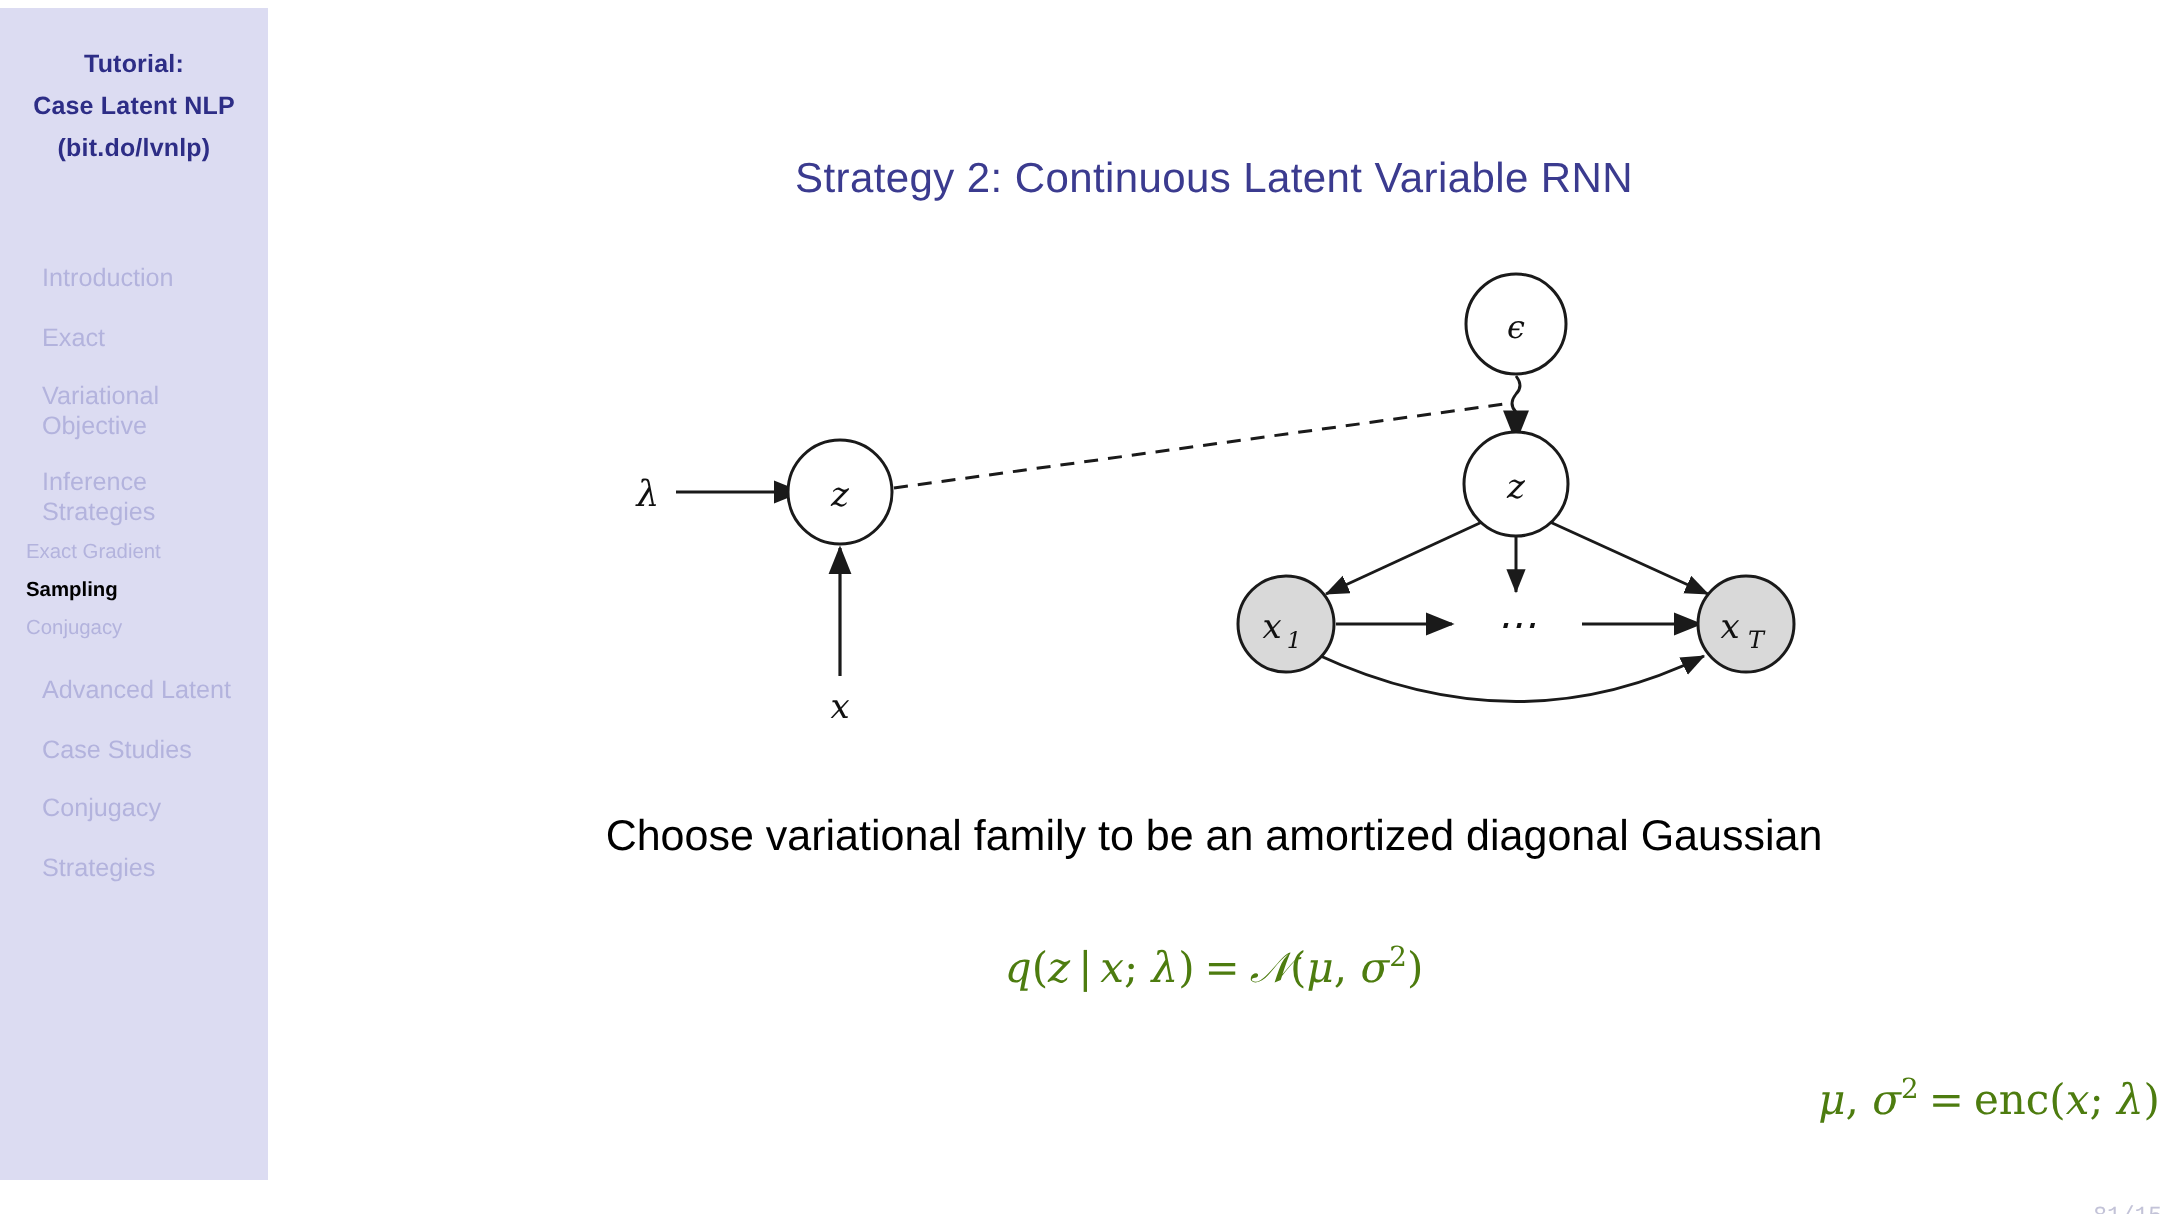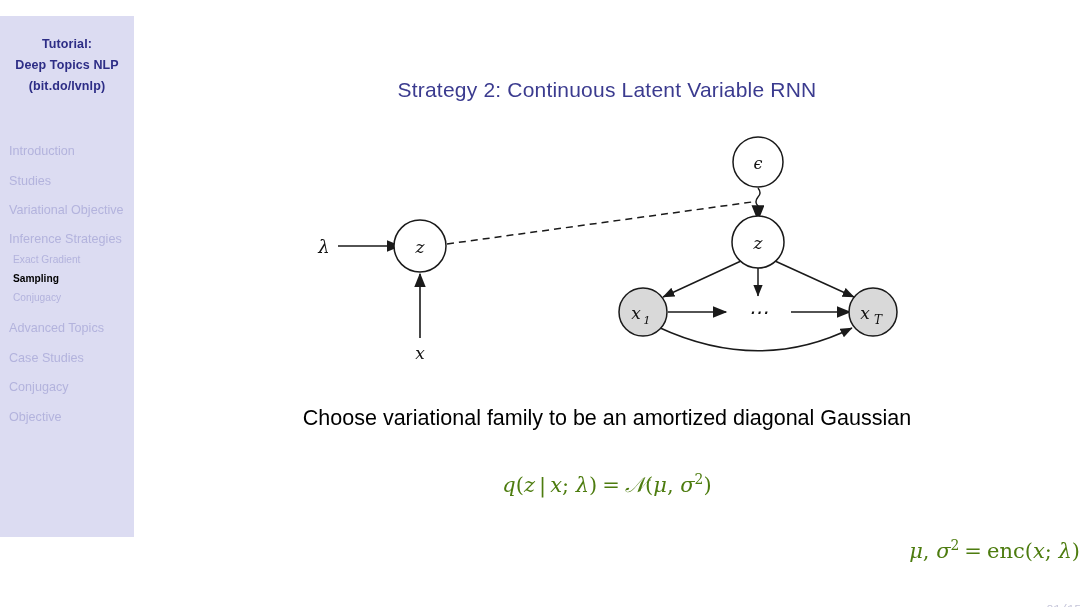--- a/index.html
+++ b/index.html
@@ -16,23 +16,23 @@
   #slide {
     position: relative;
     width: 1080px;
     height: 607px;
     background: #ffffff;
   }
 
   
   #sidebar {
     position: absolute;
-    left: 0; top: 16px;
+    left: 0; top: 4px;
     width: 134px;
-    height: 521px;
+    height: 586px;
     background: #dcdcf2;
   }
   .side-title {
     text-align: center;
     font-weight: bold;
     font-size: 12.5px;
     color: #2d2d86;
     line-height: 21px;
     letter-spacing: 0.1px;
   }
@@ -43,21 +43,21 @@
   }
   #side-nav {
     position: absolute;
     left: 0; top: 128px;
     width: 134px;
   }
   .nav-section {
     color: #b3b3dd;
     font-size: 12.6px;
     line-height: 14.5px;
-    padding: 0 8px 0 9px;
+    padding: 0 8px 0 21px;
     margin-bottom: 15px;
   }
   .nav-section.two-line { margin-bottom: 14px; }
   .nav-sub {
     font-size: 10.2px;
     line-height: 13px;
     color: #b3b3dd;
     padding-left: 13px;
     margin-bottom: 6px;
   }
@@ -129,40 +129,40 @@
 </style>
 </head>
 <body>
 
 <div id="slide">
 
   <div id="sidebar">
 
     <div id="side-title-block">
       <div class="side-title">Tutorial:</div>
-      <div class="side-title">Deep Topics NLP</div>
+      <div class="side-title">Case Latent NLP</div>
       <div class="side-title">(bit.do/lvnlp)</div>
     </div>
 
     <div id="side-nav">
       <div class="nav-section">Introduction</div>
-      <div class="nav-section">Studies</div>
+      <div class="nav-section">Exact</div>
       <div class="nav-section two-line">Variational Objective</div>
       <div class="nav-section two-line">Inference Strategies</div>
 
       <div id="nav-subgroup">
         <div class="nav-sub">Exact Gradient</div>
         <div class="nav-sub active">Sampling</div>
         <div class="nav-sub">Conjugacy</div>
       </div>
 
-      <div class="nav-section">Advanced Topics</div>
+      <div class="nav-section">Advanced Latent</div>
       <div class="nav-section">Case Studies</div>
       <div class="nav-section">Conjugacy</div>
-      <div class="nav-section">Objective</div>
+      <div class="nav-section">Strategies</div>
     </div>
   </div>
 
   <div id="main">
 
     <div id="slide-title">Strategy 2:  Continuous Latent Variable RNN</div>
 
     <div id="diagram">
       <svg width="946" height="270" viewBox="0 0 946 270">
         <defs>

